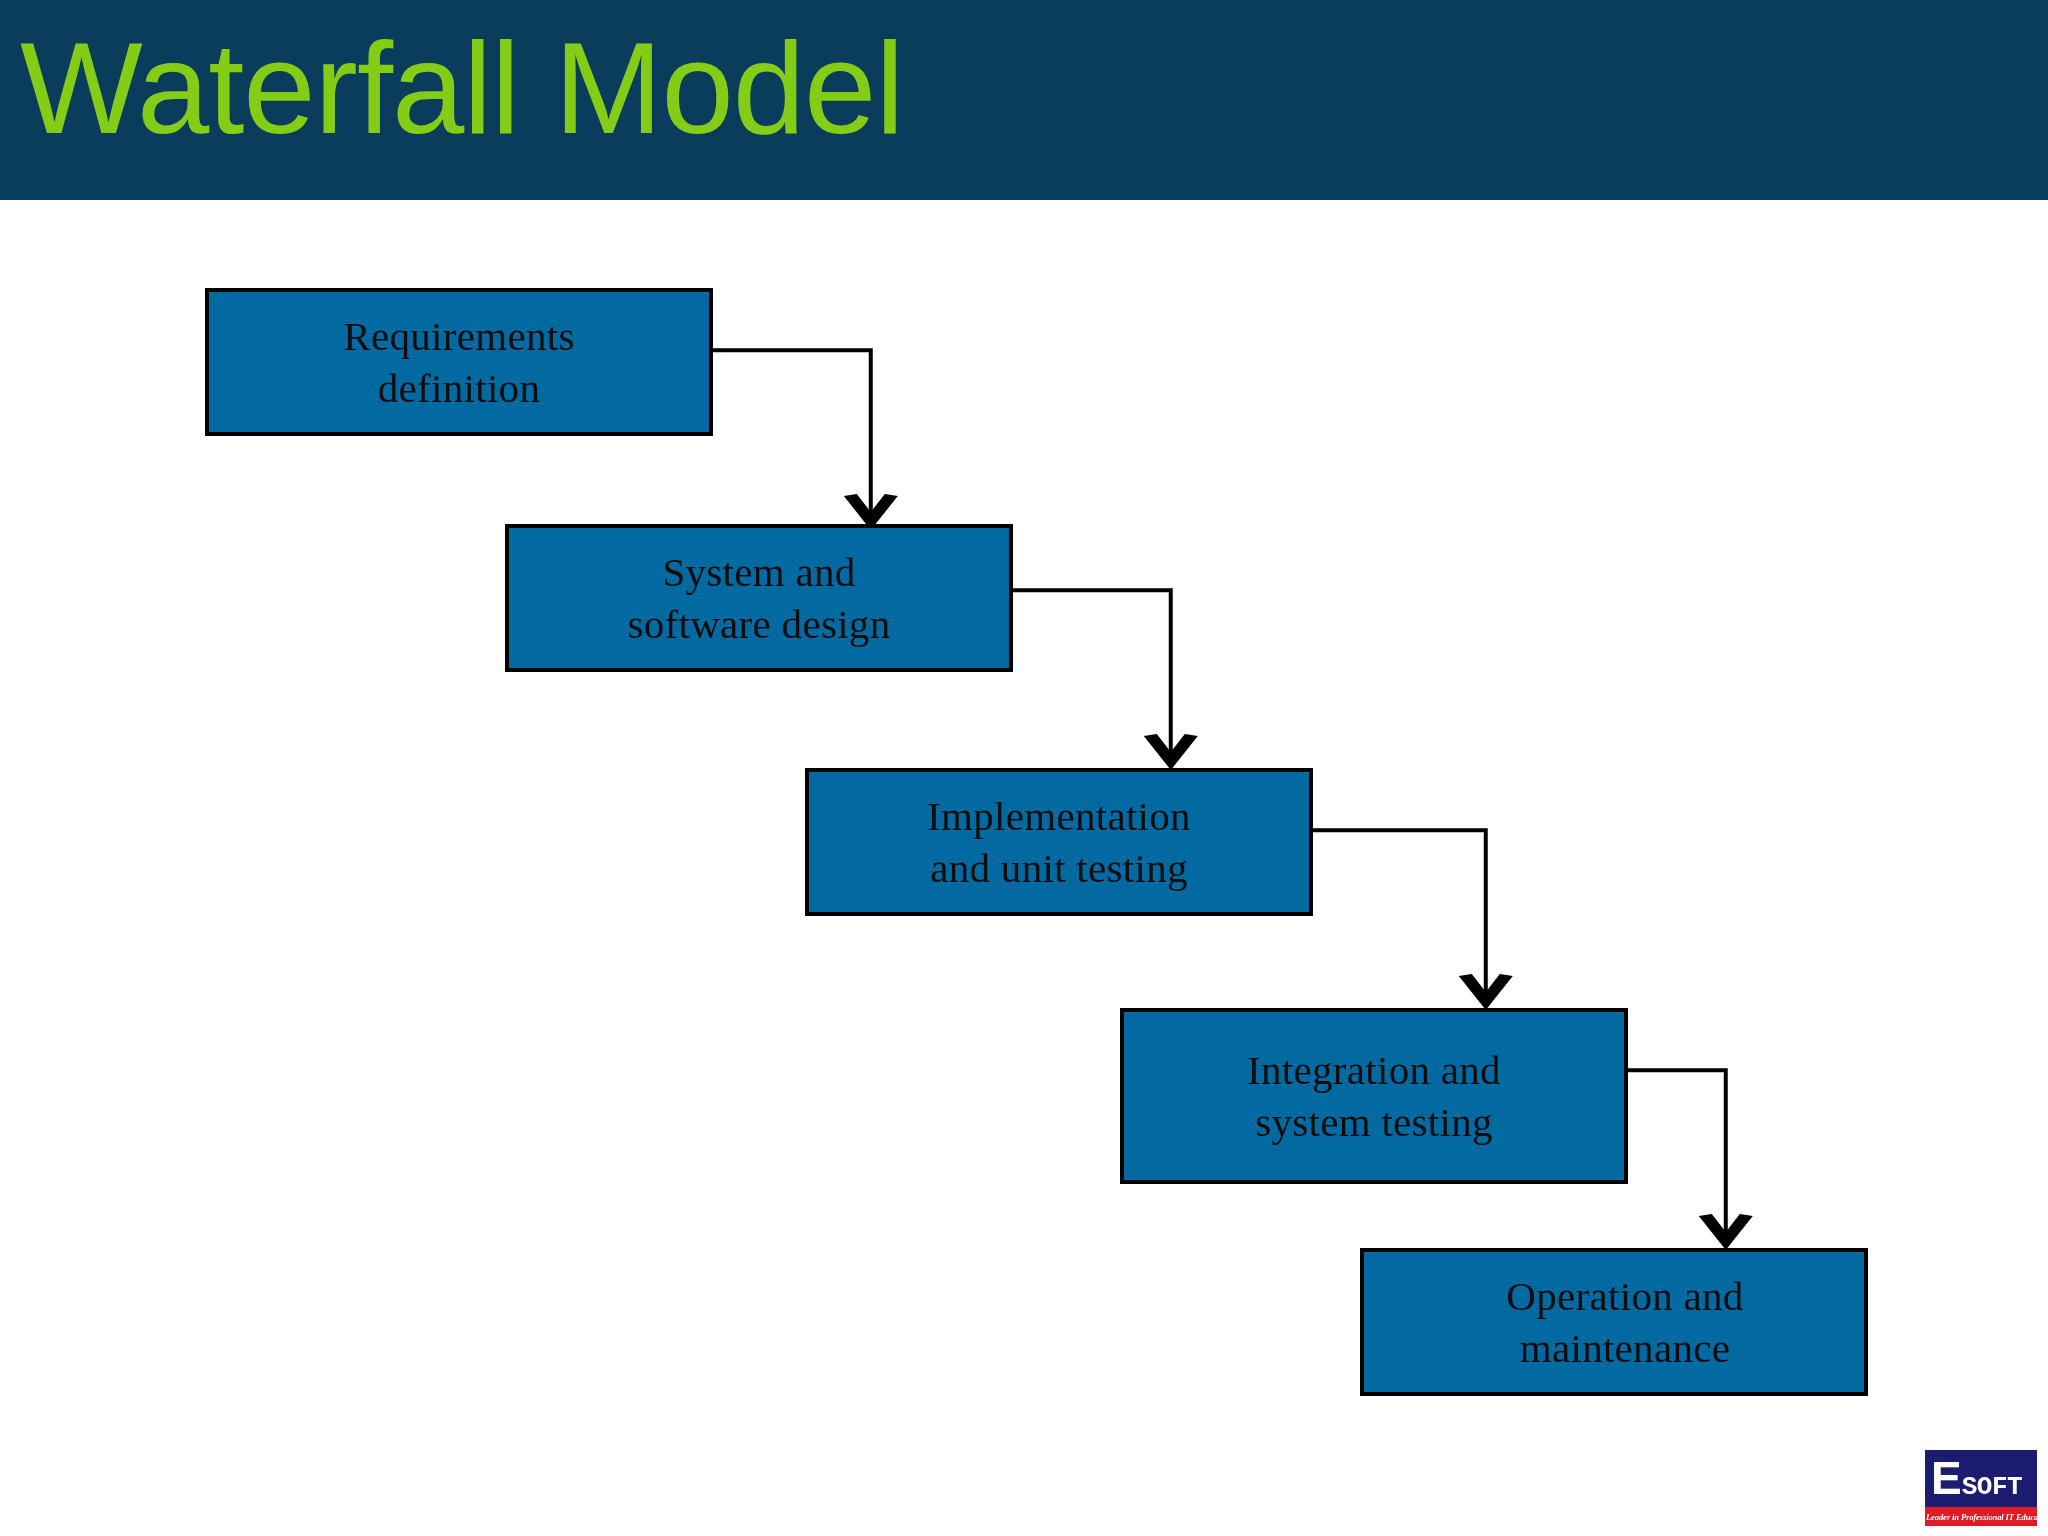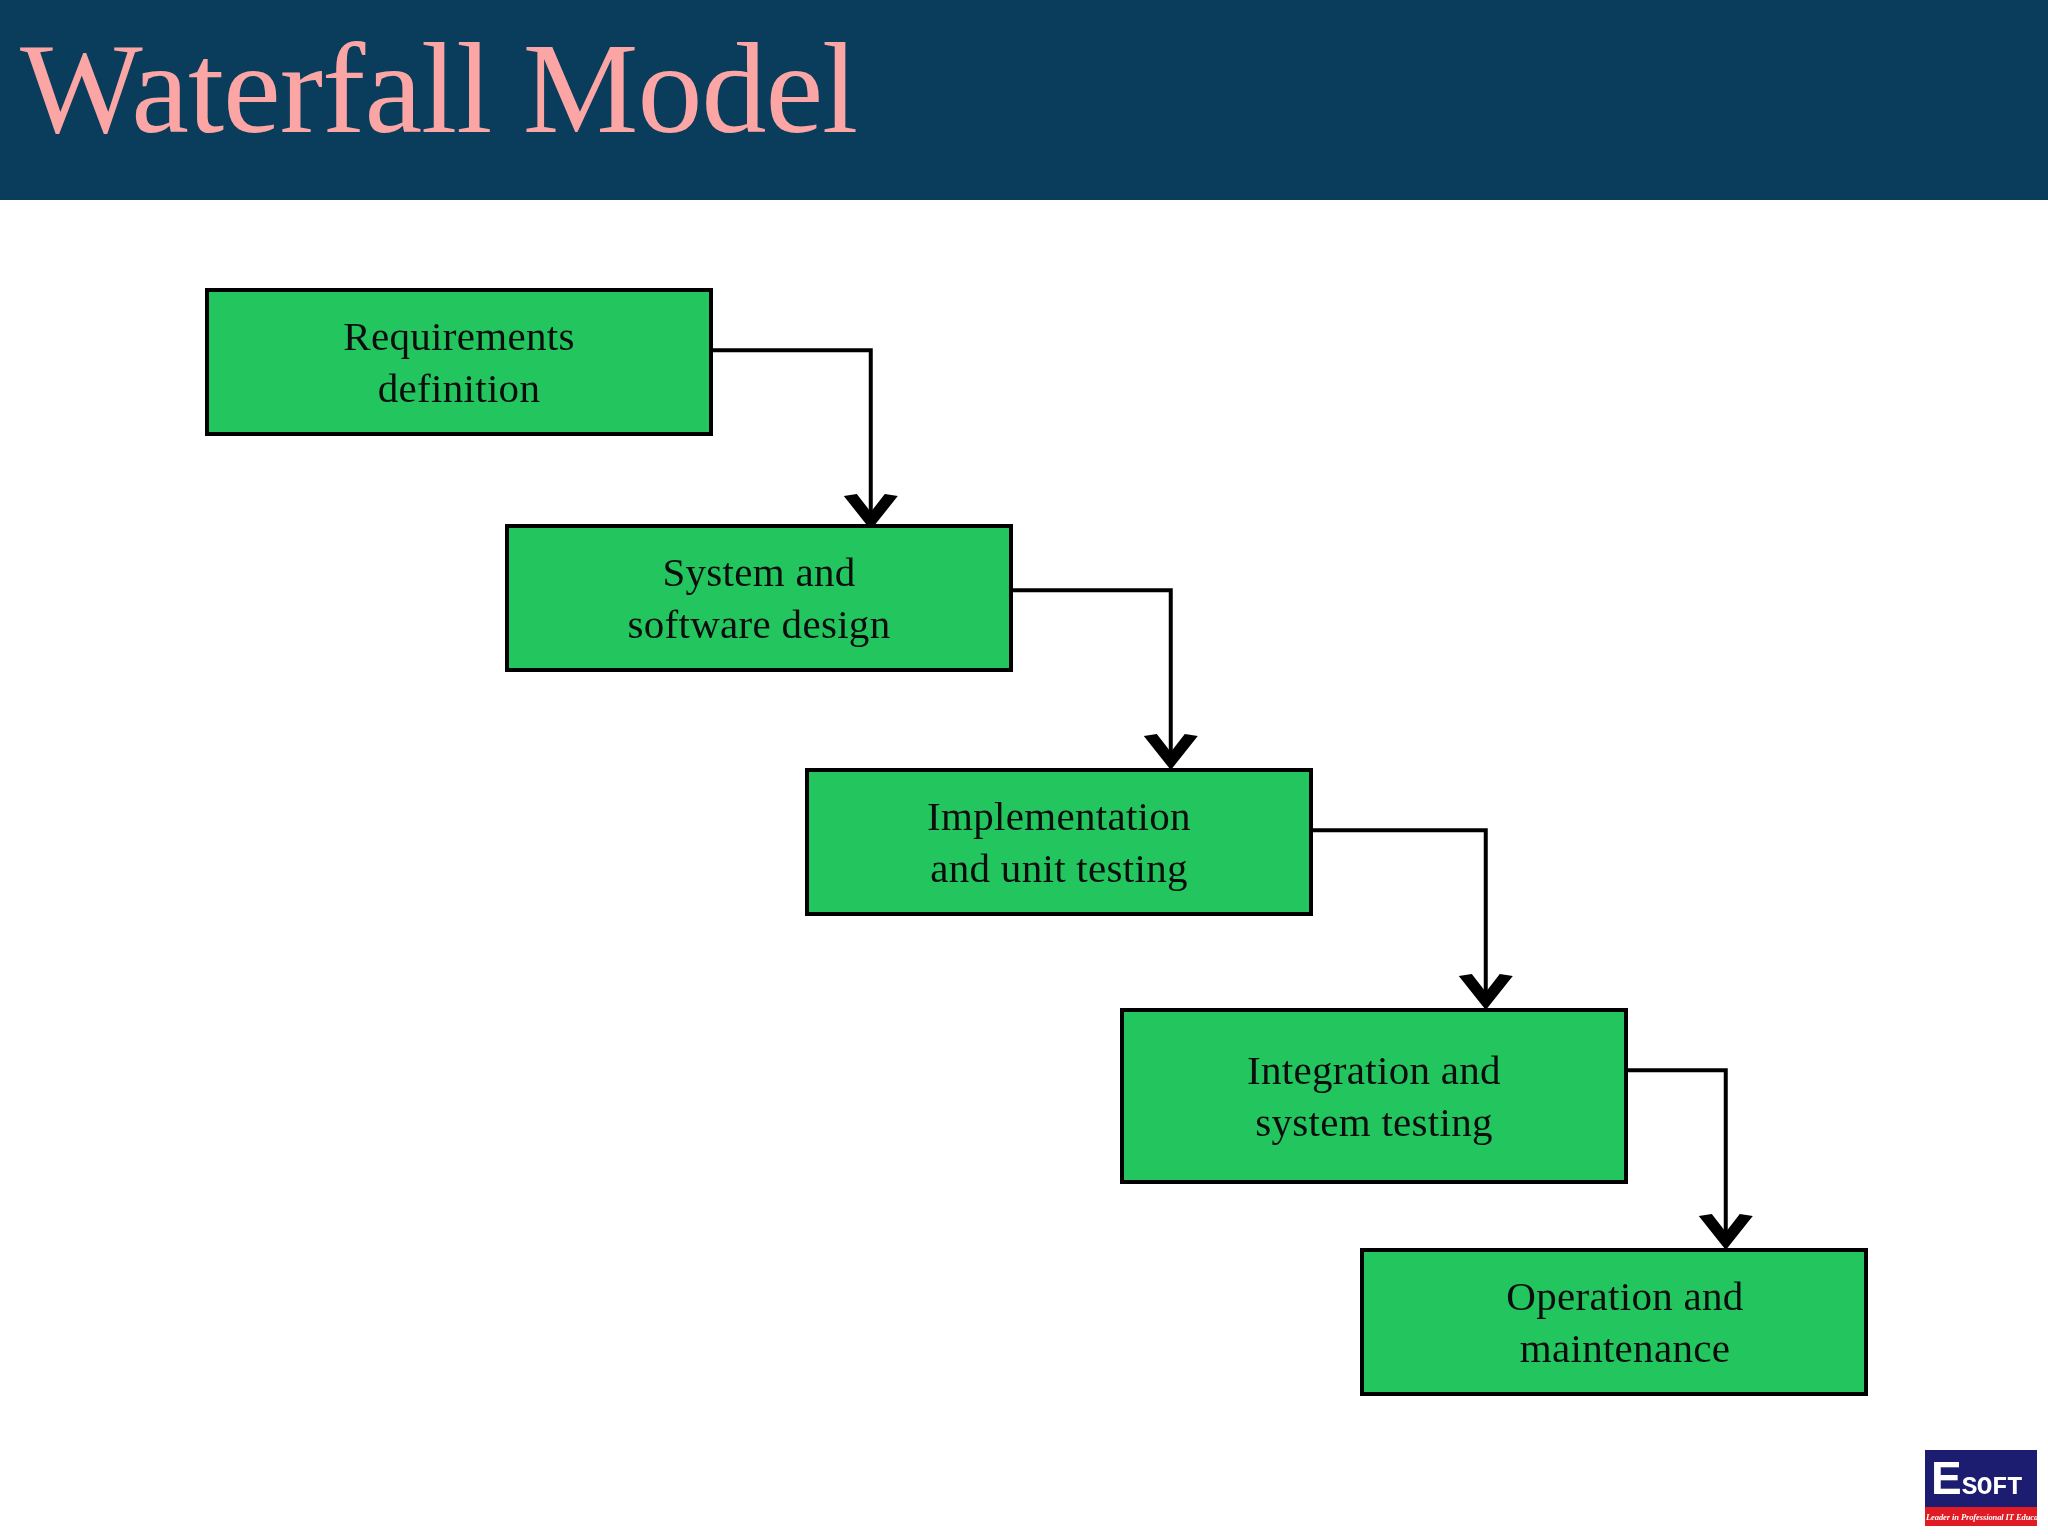--- a/index.html
+++ b/index.html
@@ -22,25 +22,25 @@
     left: 0;
     top: 0;
     width: 2048px;
     height: 200px;
     background: #0a3d5c;
   }
   #slide-title {
     position: absolute;
     left: 20px;
     top: 18px;
-    font-family: Liberation Serif, serif;
+    font-family: Liberation Sans, sans-serif;
     font-size: 130px;
     font-weight: 300;
     letter-spacing: -1px;
-    color: #fca5a5;
+    color: #84cc16;
     line-height: 1.08;
     white-space: nowrap;
   }
 
   
   #diagram-canvas {
     position: absolute;
     left: 0;
     top: 200px;
     width: 2048px;
@@ -54,21 +54,21 @@
     width: 2048px;
     height: 1336px;
     display: block;
   }
 
   
   .stage-box {
     position: absolute;
     box-sizing: border-box;
     border: 4px solid #000000;
-    background: #22c55e;
+    background: #0369a1;
     display: flex;
     align-items: center;
     justify-content: center;
   }
   .stage-label {
     font-family: "Liberation Serif", "DejaVu Serif", serif;
     font-size: 41px;
     line-height: 1.28;
     color: #0d0d0d;
     text-align: center;

